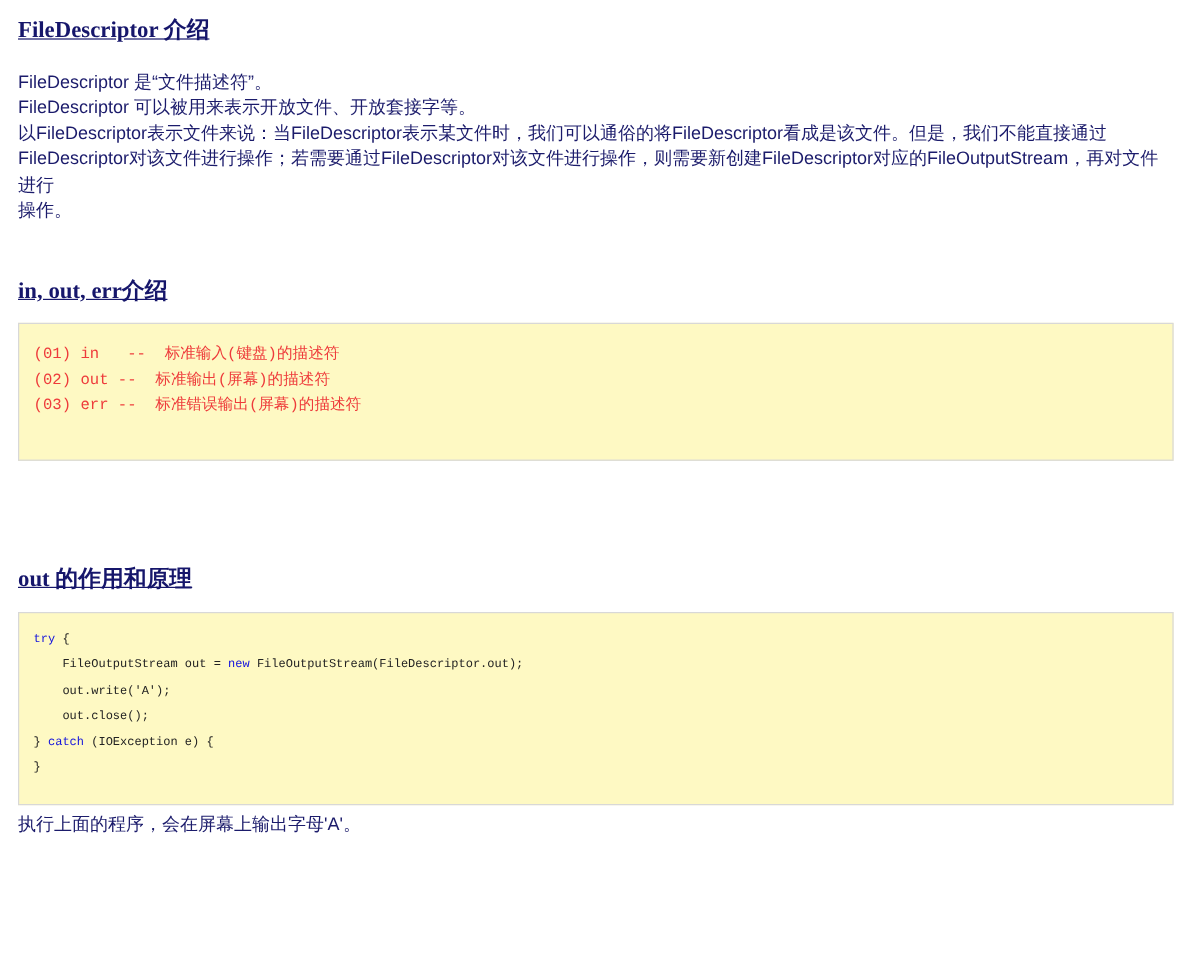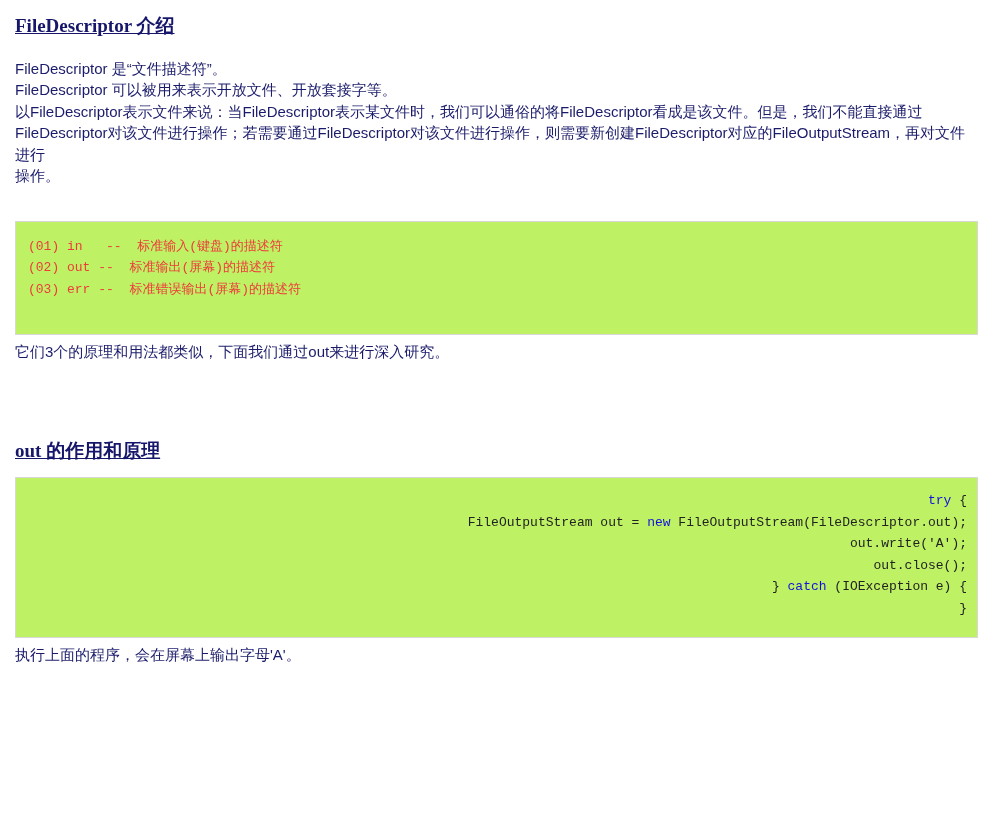--- a/index.html
+++ b/index.html
@@ -28,60 +28,59 @@
     color: #16166b;
     margin: 6px 0 0 0;
     line-height: 1.3;
     letter-spacing: 0px;
     text-decoration: underline;
   }
   h2.section-title.second {
     margin-top: 24px;
   }
   h2.section-title.third {
-    margin-top: 30px;
+    margin-top: 41px;
   }
 
   p.para {
     font-size: 15px;
     line-height: 21.5px;
     margin: 0;
     color: #1b1b6b;
     white-space: pre-wrap;
   }
   .para-block {
     margin-top: 19px;
   }
   .spacer-md { height: 20px; }
   .spacer-xl { height: 46px; }
 
   pre.codeblock {
-    background: #bef264;
+    background: #fef9c3;
     border: 1px solid #d8d8d8;
     margin: 14px 0 0 0;
     padding: 13px 10px 22px 12px;
     font-family: "Liberation Mono", "DejaVu Sans Mono", monospace;
     font-size: 13px;
     line-height: 21.5px;
     color: #1b1b6b;
     overflow: hidden;
     box-sizing: border-box;
     white-space: pre;
     border-radius: 0;
   }
   pre.codeblock.red-code {
     color: #ee3b3b;
     padding-bottom: 34px;
     padding-top: 14px;
   }
   pre.codeblock.java-code {
     padding-bottom: 18px;
     padding-top: 12px;
-    font-size: 13px;
-    text-align: right;
+    font-size: 10px;
   }
   .kw { color: #1111dd; }
   .cd { color: #222222; }
 
   .tail {
     margin-top: 6px;
   }
   .tail p.para { margin: 0; }
 </style>
 </head>
@@ -94,28 +93,26 @@
   <div class="para-block">
     <p class="para">FileDescriptor 是“文件描述符”。
 FileDescriptor 可以被用来表示开放文件、开放套接字等。
 以FileDescriptor表示文件来说：当FileDescriptor表示某文件时，我们可以通俗的将FileDescriptor看成是该文件。但是，我们不能直接通过
 FileDescriptor对该文件进行操作；若需要通过FileDescriptor对该文件进行操作，则需要新创建FileDescriptor对应的FileOutputStream，再对文件进行
 操作。</p>
   </div>
 
   <div class="spacer-md"></div>
 
+  <h2 class="section-title second">in, out, err介绍</h2>
 
   <pre class="codeblock red-code">(01) in   --  标准输入(键盘)的描述符
 (02) out --  标准输出(屏幕)的描述符
 (03) err --  标准错误输出(屏幕)的描述符</pre>
 
-  <div class="tail">
-    <p class="para">它们3个的原理和用法都类似，下面我们通过out来进行深入研究。</p>
-  </div>
 
   <div class="spacer-xl"></div>
 
   <h2 class="section-title third">out 的作用和原理</h2>
 
 
   <pre class="codeblock java-code" id="java-code-block"><span class="kw">try</span><span class="cd"> {</span>
     <span class="cd">FileOutputStream out = </span><span class="kw">new</span><span class="cd"> FileOutputStream(FileDescriptor.out);</span>
     <span class="cd">out.write('A');</span>
     <span class="cd">out.close();</span>

